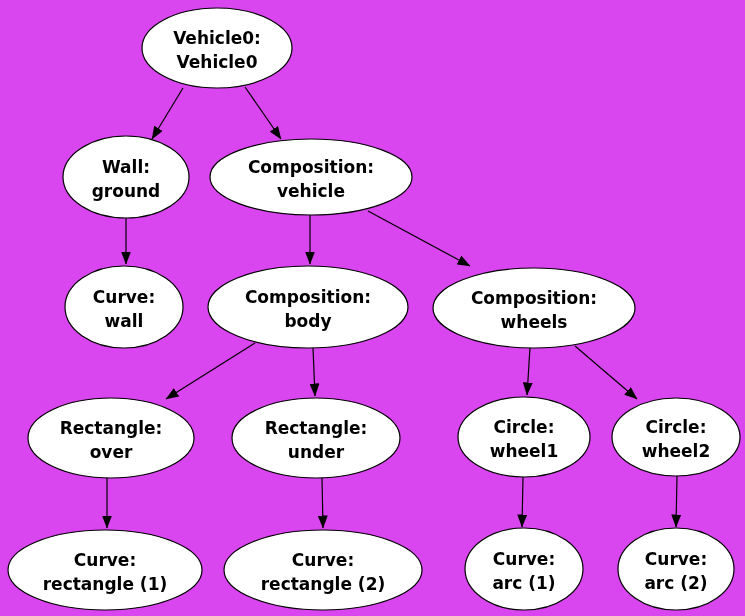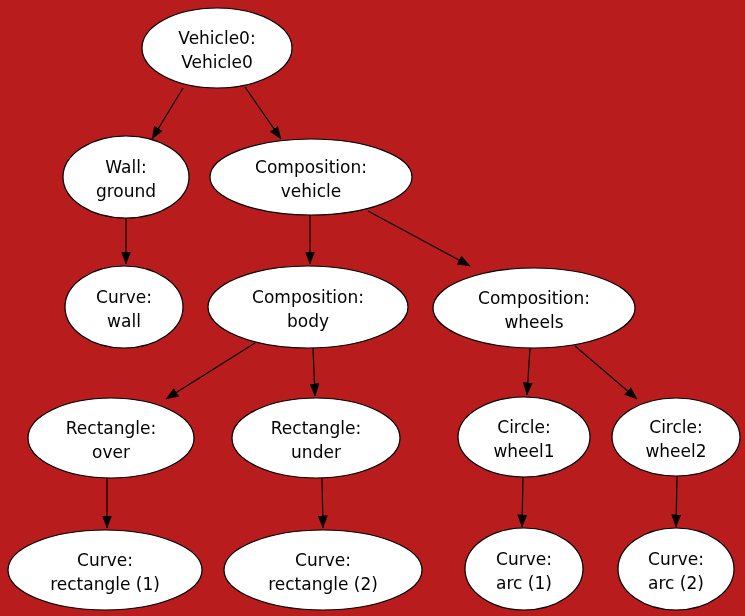--- a/index.html
+++ b/index.html
@@ -3,23 +3,24 @@
 <meta charset="utf-8">
 <style>
   html, body {
     margin: 0;
     padding: 0;
     background: #ffffff;
   }
   .canvas-wrap {
     width: 745px;
     height: 616px;
-    background: #b91c1c;
+    background: #d946ef;
     position: relative;
     overflow: hidden;
+    font-weight: bold;
   }
   svg {
     display: block;
   }
   svg ellipse {
     fill: #ffffff;
     stroke: #000000;
     stroke-width: 1.2px;
   }
   svg line.edge {

